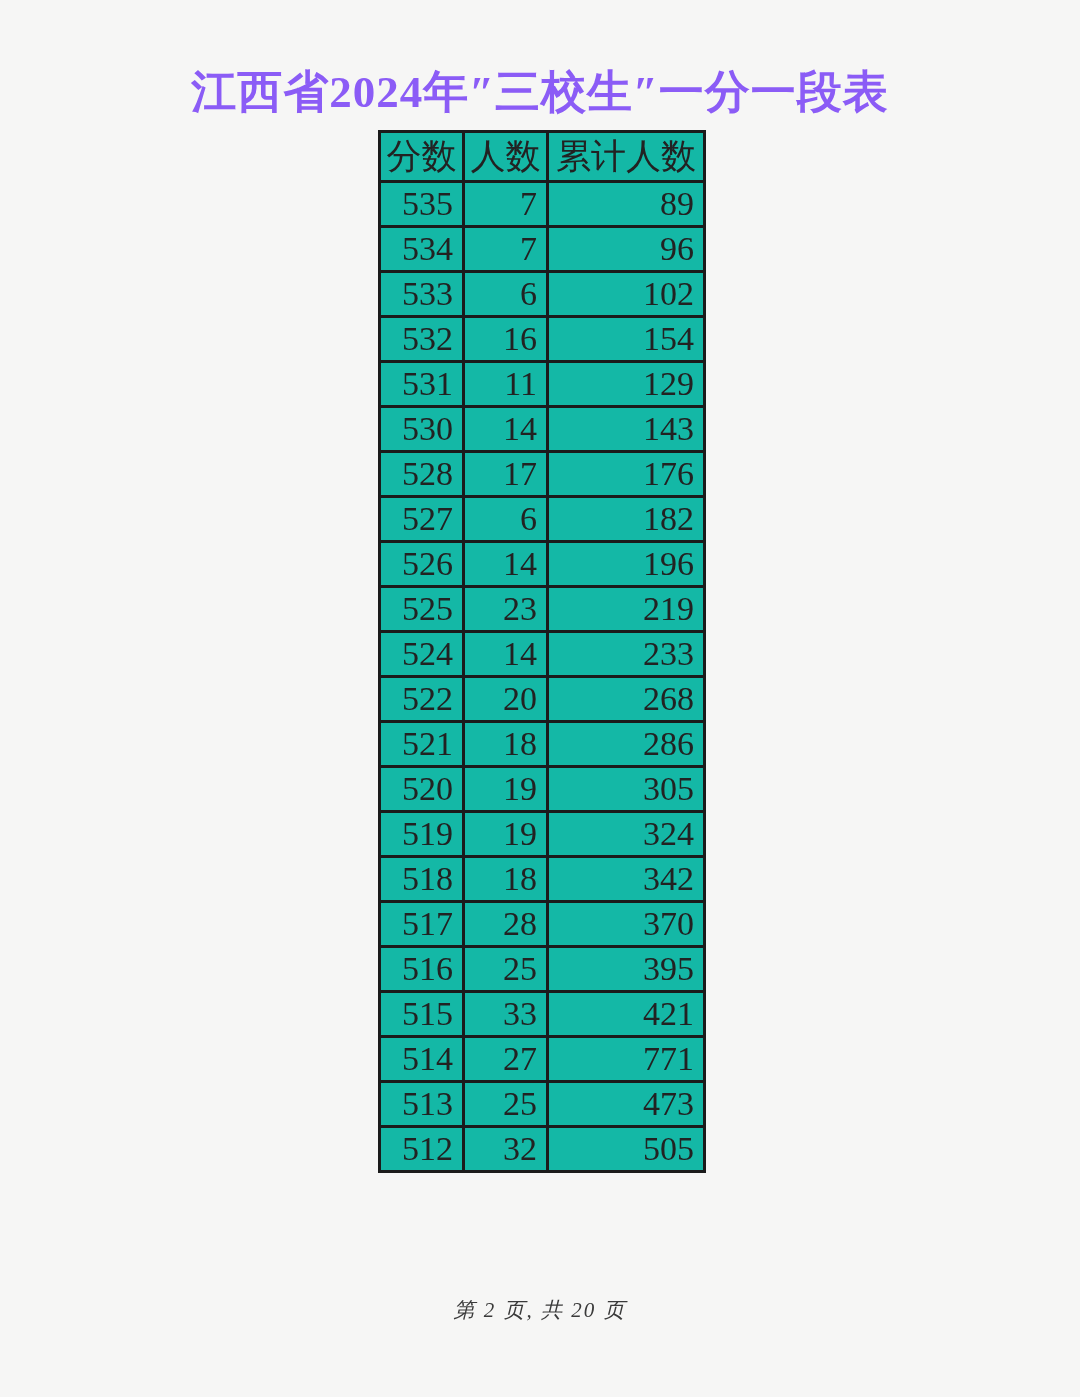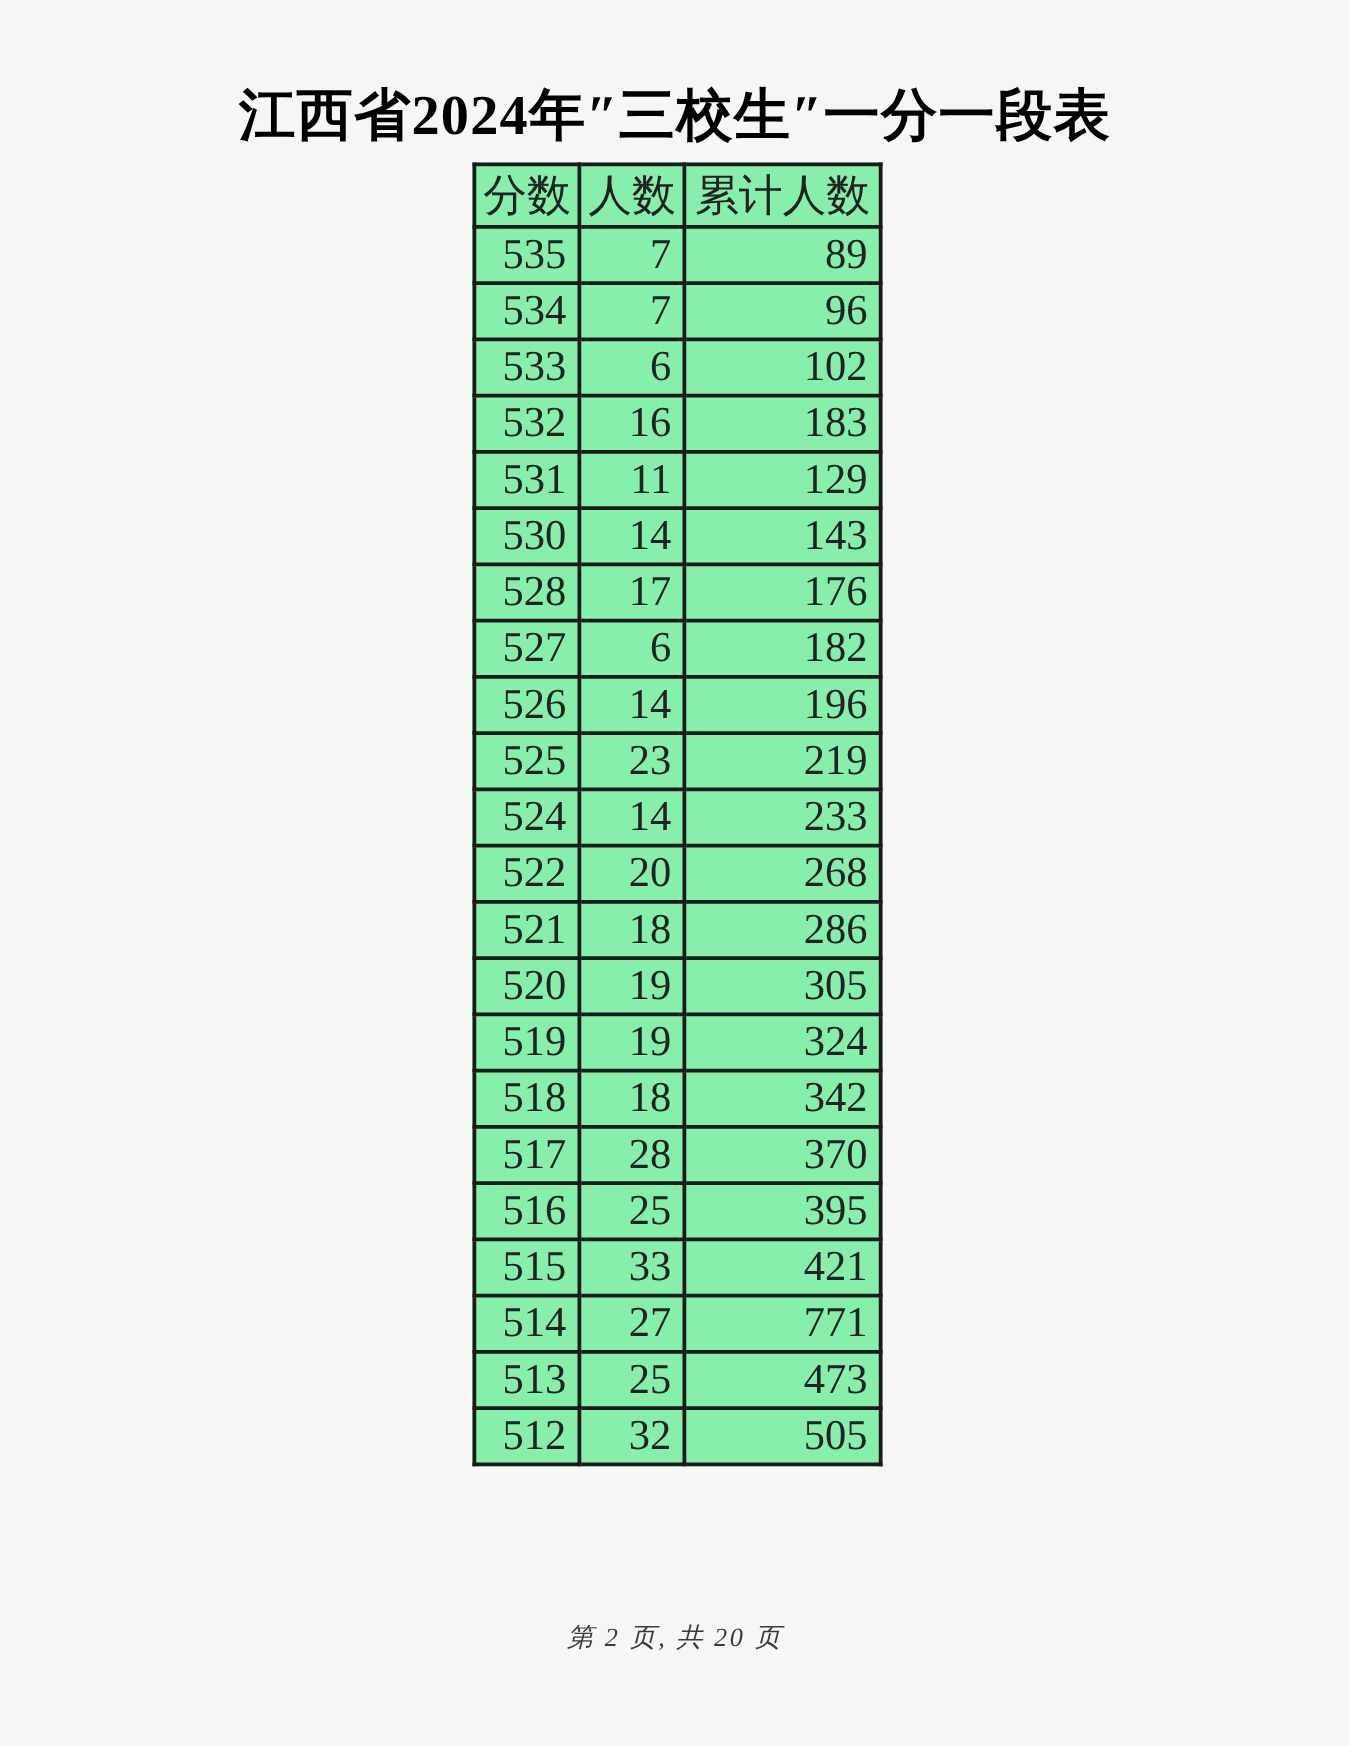--- a/index.html
+++ b/index.html
@@ -21,29 +21,29 @@
   }
   .title {
     position: absolute;
     top: 62px;
     left: 0;
     width: 100%;
     text-align: center;
     font-size: 45px;
     font-weight: 700;
     letter-spacing: 1px;
-    color: #000000;
+    color: #8b5cf6;
   }
   table.score-table {
     position: absolute;
     left: 378px;
     top: 130px;
     border-collapse: collapse;
     table-layout: fixed;
-    background: #86efac;
+    background: #14b8a6;
   }
   table.score-table th,
   table.score-table td {
     border: 3px solid #1b1b1b;
     overflow: hidden;
     white-space: nowrap;
   }
   table.score-table th {
     font-weight: normal;
     font-size: 35px;
@@ -106,21 +106,21 @@
           <td>96</td>
         </tr>
         <tr>
           <td>533</td>
           <td>6</td>
           <td>102</td>
         </tr>
         <tr>
           <td>532</td>
           <td>16</td>
-          <td>183</td>
+          <td>154</td>
         </tr>
         <tr>
           <td>531</td>
           <td>11</td>
           <td>129</td>
         </tr>
         <tr>
           <td>530</td>
           <td>14</td>
           <td>143</td>

